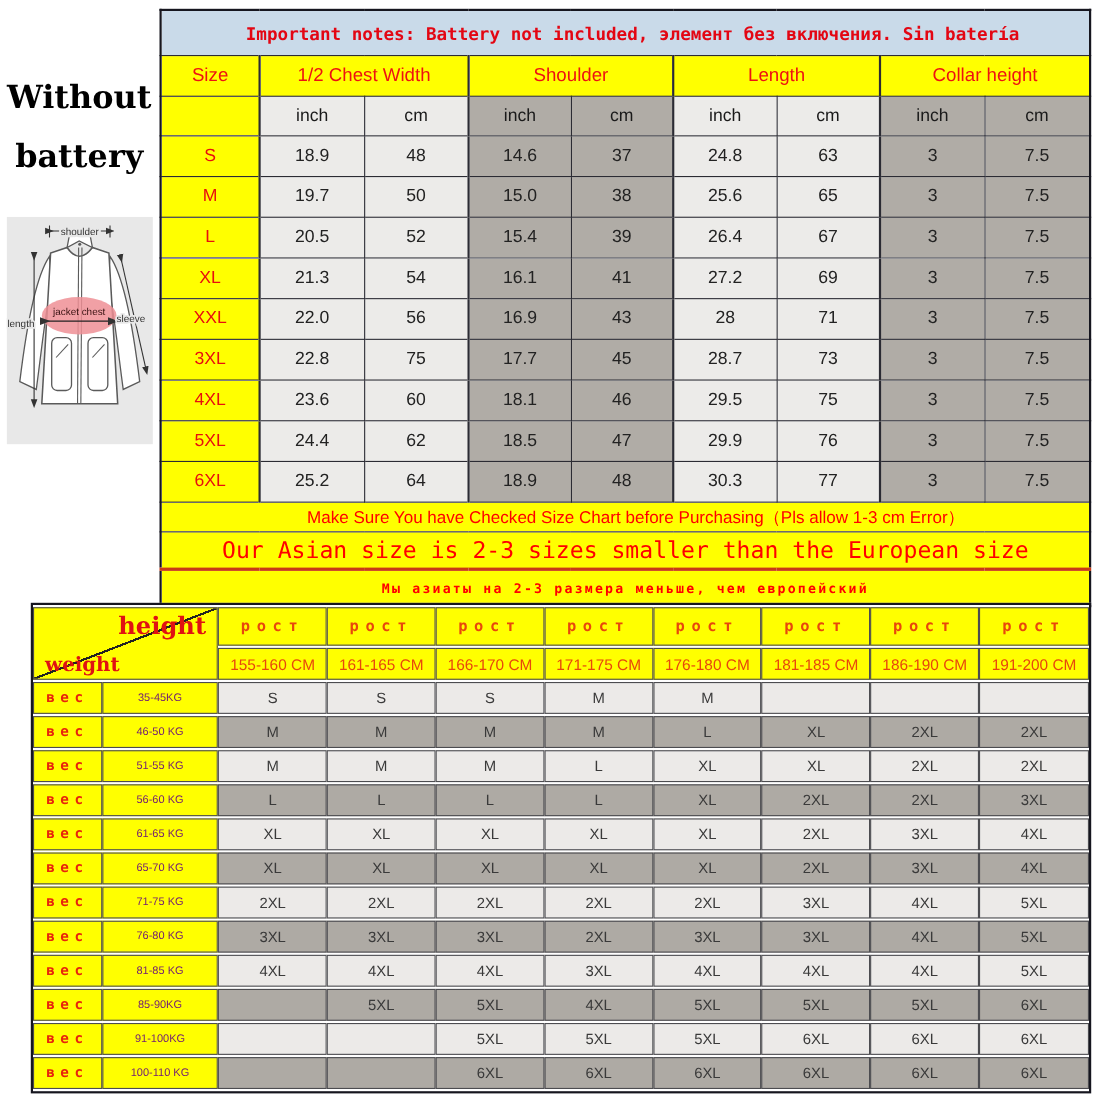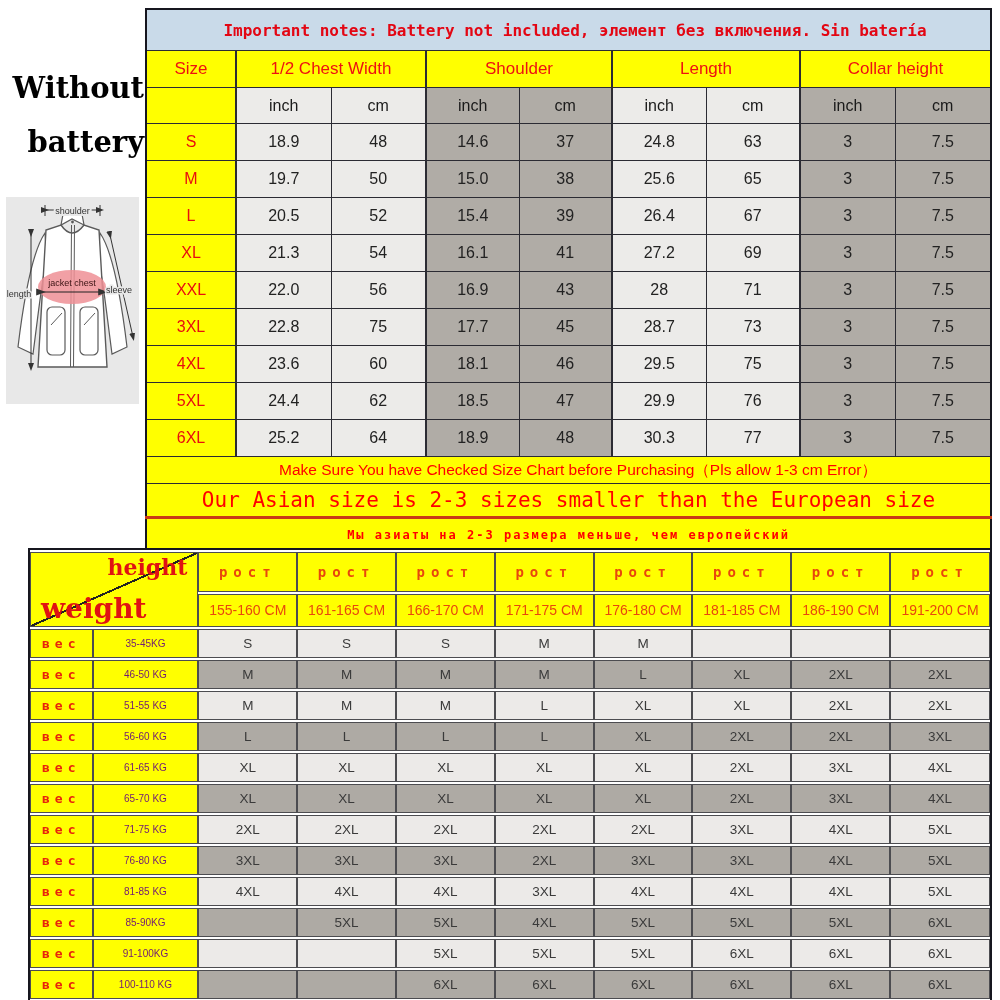--- a/index.html
+++ b/index.html
@@ -2,21 +2,21 @@
 <html><head>
 <meta charset="utf-8">
 <style>
   html,body{margin:0;padding:0;}
   body{
     width:1000px;height:1000px;position:relative;overflow:hidden;
     background:#ffffff;font-family:"Liberation Sans",sans-serif;
   }
   
   .without-battery{
-    position:absolute;left:0;top:62px;width:144px;text-align:right;
+    position:absolute;left:0;top:62px;width:144px;text-align:center;
     font-family:"DejaVu Serif",serif;font-weight:bold;font-size:29px;
     line-height:1.85;color:#000;
   }
   .jacket-wrap{position:absolute;left:6px;top:197px;width:133px;height:207px;}
   
   table.size-table{
     position:absolute;left:145px;top:8px;width:847px;
     border-collapse:collapse;table-layout:fixed;
     border:2px solid #16161f;
   }
@@ -63,21 +63,21 @@
         rgba(0,0,0,0) calc(50% - 1px), #222 calc(50% - 1px),
         #222 calc(50% + 1px), rgba(0,0,0,0) calc(50% + 1px)) #ffff00;
     vertical-align:middle;
   }
   .corner .h-label{
     text-align:right;padding:1px 10px 6px 0;
     font-family:"DejaVu Serif",serif;font-weight:bold;font-size:22px;color:#e01212;
   }
   .corner .w-label{
     text-align:left;padding:6px 0 1px 10px;
-    font-family:"DejaVu Serif",serif;font-weight:bold;font-size:28px;color:#e01212;
+    font-family:"DejaVu Serif",serif;font-weight:bold;font-size:18px;color:#e01212;
   }
   .fit-table th.rost{
     height:33px;background:#ffff00;color:#e8470c;font-weight:bold;
     font-family:"DejaVu Sans Mono",monospace;letter-spacing:6px;font-size:14px;
   }
   .fit-table td.range{height:27px;background:#ffff00;color:#e8470c;font-size:14px;}
   .fit-table td.ves{
     background:#ffff00;color:#e8240c;font-weight:bold;letter-spacing:5px;
     font-family:"DejaVu Sans Mono",monospace;font-size:13px;margin-top:33px;
   }

